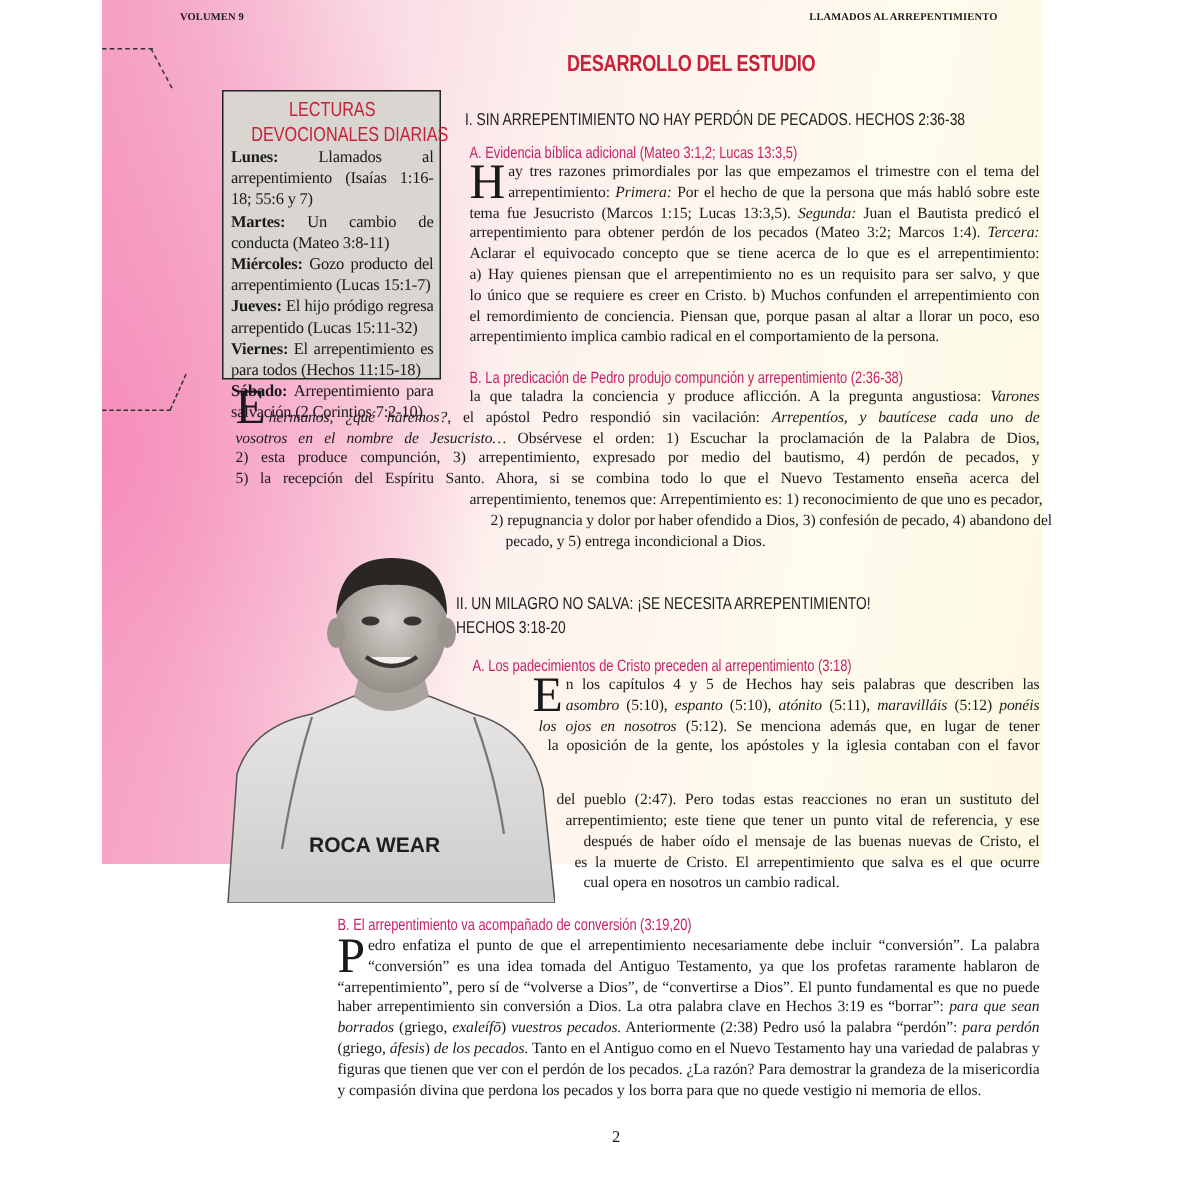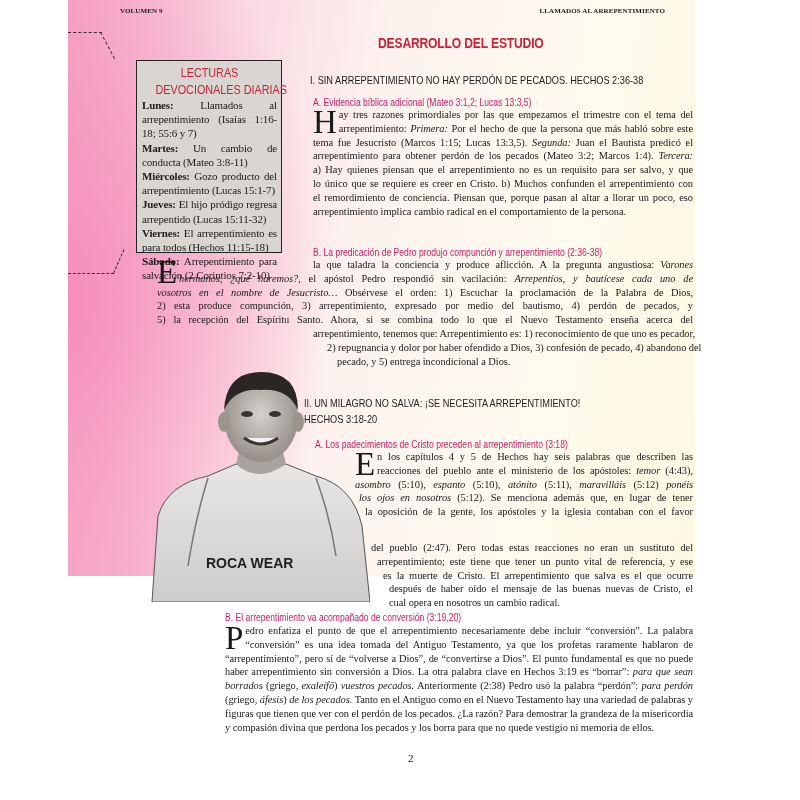--- a/index.html
+++ b/index.html
@@ -69,21 +69,21 @@
   <div class="running-head rh-left">VOLUMEN 9</div>
   <div class="running-head rh-right">LLAMADOS AL ARREPENTIMIENTO</div>
 
   <div class="section-title">DESARROLLO DEL ESTUDIO</div>
 
   <div class="dash" style="left:0; top:32px; width:34px;"></div>
   <div class="dash" style="left:33px; top:32px; width:30px; transform: rotate(62deg); transform-origin:left top;"></div>
   <div class="dash" style="left:0; top:273px; width:46px;"></div>
   <div class="dash" style="left:45px; top:273px; width:26px; transform: rotate(-66deg); transform-origin:left top;"></div>
 
-  <div class="sidebar" style="left:68px;">
+  <div class="sidebar" style="left:80px;">
     <div class="sidebar-title">
       <div>LECTURAS</div>
       <div>DEVOCIONALES DIARIAS</div>
     </div>
     <div class="reading" id="readings">
         <div><b>Lunes: </b><span>Llamados al arrepentimiento (Isaías 1:16-18; 55:6 y 7)</span></div>
         <div><b>Martes: </b><span>Un cambio de conducta (Mateo 3:8-11)</span></div>
         <div><b>Miércoles: </b><span>Gozo producto del arrepentimiento (Lucas 15:1-7)</span></div>
         <div><b>Jueves: </b><span>El hijo pródigo regresa arrepentido (Lucas 15:11-32)</span></div>
         <div><b>Viernes: </b><span>El arrepentimiento es para todos (Hechos 11:15-18)</span></div>
@@ -92,20 +92,21 @@
   </div>
 
   <div class="heading1" style="left:242px; top:72px;">I.  SIN ARREPENTIMIENTO NO HAY PERDÓN DE PECADOS. HECHOS 2:36-38</div>
   <div class="subhead" style="left:245px; top:96px;">A. Evidencia bíblica adicional (Mateo 3:1,2; Lucas 13:3,5)</div>
   <div class="block" style="left:245px; top:108px; width:380px;" id="p1a">
       <span class="drop">H</span>
       <span class="line">ay tres razones primordiales por las que empezamos el trimestre con el tema del</span>
       <span class="line">arrepentimiento: <i>Primera:</i> Por el hecho de que la persona que más habló sobre este</span>
       <span class="line">tema fue Jesucristo (Marcos 1:15; Lucas 13:3,5). <i>Segunda:</i> Juan el Bautista predicó el</span>
       <span class="line">arrepentimiento para obtener perdón de los pecados (Mateo 3:2; Marcos 1:4). <i>Tercera:</i></span>
+      <span class="line">Aclarar el equivocado concepto  que se tiene acerca de lo que es el arrepentimiento:</span>
       <span class="line">a) Hay quienes piensan que el arrepentimiento no es un requisito para ser salvo, y que</span>
       <span class="line">lo único que se requiere es creer en Cristo. b) Muchos confunden el arrepentimiento con</span>
       <span class="line">el remordimiento de conciencia. Piensan que, porque pasan al altar a llorar un poco, eso</span>
       <span class="line last">arrepentimiento implica cambio radical en el comportamiento de la persona.</span>
     </div>
 
   <div class="subhead" style="left:245px; top:246px;">B. La predicación de Pedro produjo compunción y arrepentimiento (2:36-38)</div>
   <div class="block" style="left:89px; top:258px; width:536px;" id="p1b">
       <span class="drop">E</span>
       <span class="line" style="padding-left: 156px;">la que taladra la conciencia y produce aflicción. A la pregunta angustiosa: <i>Varones</i></span>
@@ -149,28 +150,27 @@
     </svg>
   </div>
 
   <div class="heading1" style="left:236px; top:395px;">II. UN MILAGRO NO SALVA: ¡SE NECESITA ARREPENTIMIENTO!</div>
   <div class="heading1" style="left:236px; top:411px;">HECHOS 3:18-20</div>
 
   <div class="subhead" style="left:247px; top:438px;">A. Los padecimientos de Cristo preceden al arrepentimiento (3:18)</div>
   <div class="block" style="left:287px; top:450px; width:338px;" id="p2a">
       <span class="drop">E</span>
       <span class="line">n los capítulos 4 y 5 de Hechos hay seis palabras que describen las</span>
-      <span class="line">reacciones del pueblo ante el ministerio de los apóstoles: <i>temor</i> (4:43),</span>
       <span class="line"><i>asombro</i> (5:10), <i>espanto</i> (5:10), <i>atónito</i> (5:11), <i>maravilláis</i> (5:12) <i>ponéis</i></span>
       <span class="line" style="padding-left: 4px;"><i>los ojos en nosotros</i> (5:12). Se menciona además que, en lugar de tener</span>
       <span class="line" style="padding-left: 10px;">la oposición de la gente, los apóstoles y la iglesia contaban con el favor</span>
       <span class="line" style="padding-left: 16px; margin-top: 22px;">del pueblo (2:47). Pero todas estas reacciones no eran un sustituto del</span>
       <span class="line" style="padding-left: 22px;">arrepentimiento; este tiene que tener un punto vital de referencia, y ese</span>
+      <span class="line" style="padding-left: 34px;">después de haber oído el mensaje de las buenas nuevas de Cristo, el</span>
       <span class="line" style="padding-left: 28px;">es la muerte de Cristo. El arrepentimiento que salva es el que ocurre</span>
-      <span class="line" style="padding-left: 34px;">después de haber oído el mensaje de las buenas nuevas de Cristo, el</span>
       <span class="line last" style="padding-left: 34px;">cual opera en nosotros un cambio radical.</span>
     </div>
 
   <div class="subhead" style="left:157px; top:611px;">B. El arrepentimiento va acompañado de conversión (3:19,20)</div>
   <div class="block" style="left:157px; top:624px; width:468px;" id="p2b">
       <span class="drop">P</span>
       <span class="line">edro enfatiza el punto de que el arrepentimiento necesariamente debe incluir “conversión”. La palabra</span>
       <span class="line">“conversión” es una idea tomada del Antiguo Testamento, ya que los profetas raramente hablaron de</span>
       <span class="line">“arrepentimiento”, pero sí de “volverse a Dios”, de “convertirse a Dios”. El punto fundamental es que no puede</span>
       <span class="line">haber arrepentimiento sin conversión a Dios. La otra palabra clave en Hechos 3:19 es “borrar”: <i>para que sean</i></span>

